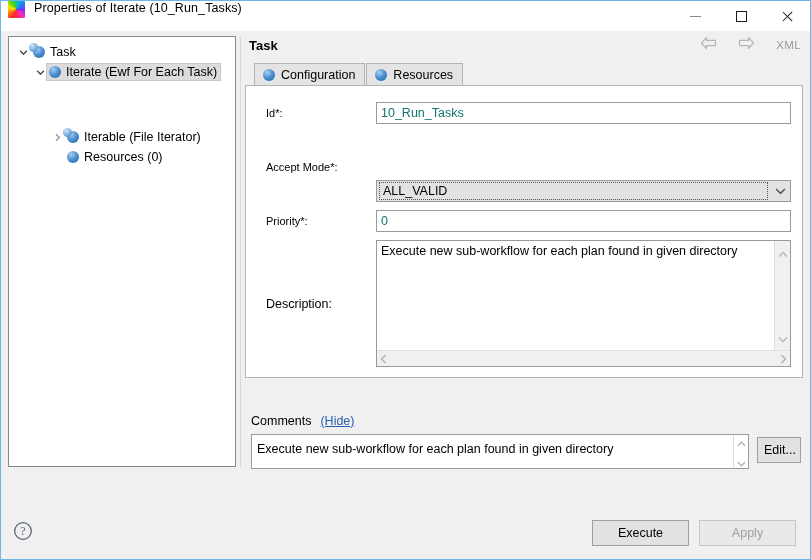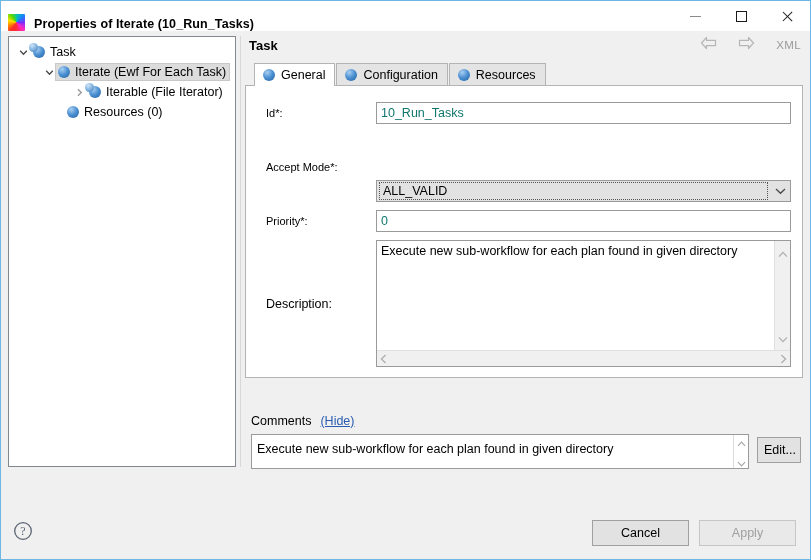--- a/index.html
+++ b/index.html
@@ -21,24 +21,23 @@
     display: flex;
     flex-direction: column;
   }
 
   
   #titlebar {
     height: 17px;
     min-height: 31px;
     background: #ffffff;
     display: flex;
-    align-items: flex-end;
+    align-items: flex-start;
     position: relative;
     border-top: 1px solid #6cb7e5;
-    font-weight: bold;
   }
   #app-icon {
     width: 17px; height: 17px;
     margin-left: 7px;
     border-radius: 1px;
     background:
       conic-gradient(from 215deg,
         #ff2d2d 0deg, #ff8a00 35deg, #ffe400 70deg,
         #57d900 110deg, #00c2b5 150deg, #1f7cff 195deg,
         #7a2dff 235deg, #ff27c6 280deg, #ff2d2d 330deg);
@@ -466,33 +465,33 @@
           <svg width="9" height="9" viewBox="0 0 9 9">
               <path d="M1.2 2.8 L4.5 6.2 L7.8 2.8" fill="none" stroke="#4a4a4a" stroke-width="1.4"></path>
             </svg>
         </span>
         <span class="tree-label-bg">
           <span class="sphere dbl"></span>
           <span>Task</span>
         </span>
       </div>
 
-      <div class="tree-row selected" style="padding-left:32px;">
+      <div class="tree-row selected" style="padding-left:23px;">
         <span class="twisty">
           <svg width="9" height="9" viewBox="0 0 9 9">
               <path d="M1.2 2.8 L4.5 6.2 L7.8 2.8" fill="none" stroke="#4a4a4a" stroke-width="1.4"></path>
             </svg>
         </span>
         <span class="tree-label-bg">
           <span class="sphere"></span>
           <span>Iterate (Ewf For Each Task)</span>
         </span>
       </div>
 
-      <div class="tree-row" style="padding-left:62px;">
+      <div class="tree-row" style="padding-left:40px;margin-top:45px;">
         <span class="twisty">
           <svg width="9" height="9" viewBox="0 0 9 9">
               <path d="M2.9 1.2 L6.3 4.5 L2.9 7.8" fill="none" stroke="#9b9b9b" stroke-width="1.4"></path>
             </svg>
         </span>
         <span class="tree-label-bg">
           <span class="sphere dbl"></span>
           <span>Iterable (File Iterator)</span>
         </span>
       </div>
@@ -521,24 +520,20 @@
             <svg width="17" height="14" viewBox="0 0 17 14">
               <path d="M10.5 1.5 L15.5 7 L10.5 12.5 L10.5 9.6 L1.5 9.6 L1.5 4.4 L10.5 4.4 Z" fill="#f0f0f0" stroke="#b6b6b6" stroke-width="1.2" stroke-linejoin="round"></path>
             </svg>
           </span>
           <span id="xml-link">XML</span>
         </div>
       </div>
       <div id="header-rule"></div>
 
       <div id="tabstrip">
-        <div class="tab active">
-          <span class="sphere"></span>
-          <span>General</span>
-        </div>
         <div class="tab">
           <span class="sphere"></span>
           <span>Configuration</span>
         </div>
         <div class="tab">
           <span class="sphere"></span>
           <span>Resources</span>
         </div>
       </div>
 
@@ -632,18 +627,18 @@
   </div>
 
   <div id="footer">
     <span id="help-icon">
       <svg width="20" height="20" viewBox="0 0 20 20">
         <circle cx="10" cy="10" r="8.3" fill="none" stroke="#5a6472" stroke-width="1.3"></circle>
         <text x="10" y="14.4" text-anchor="middle" font-family="Liberation Serif, serif" font-size="12" fill="#5a6472">?</text>
       </svg>
     </span>
     <div id="footer-buttons">
-      <button class="dbtn">Cancel</button>
+      <button class="dbtn">Execute</button>
       <button class="dbtn disabled">Apply</button>
     </div>
   </div>
 
 </div>
 
 </body></html>

